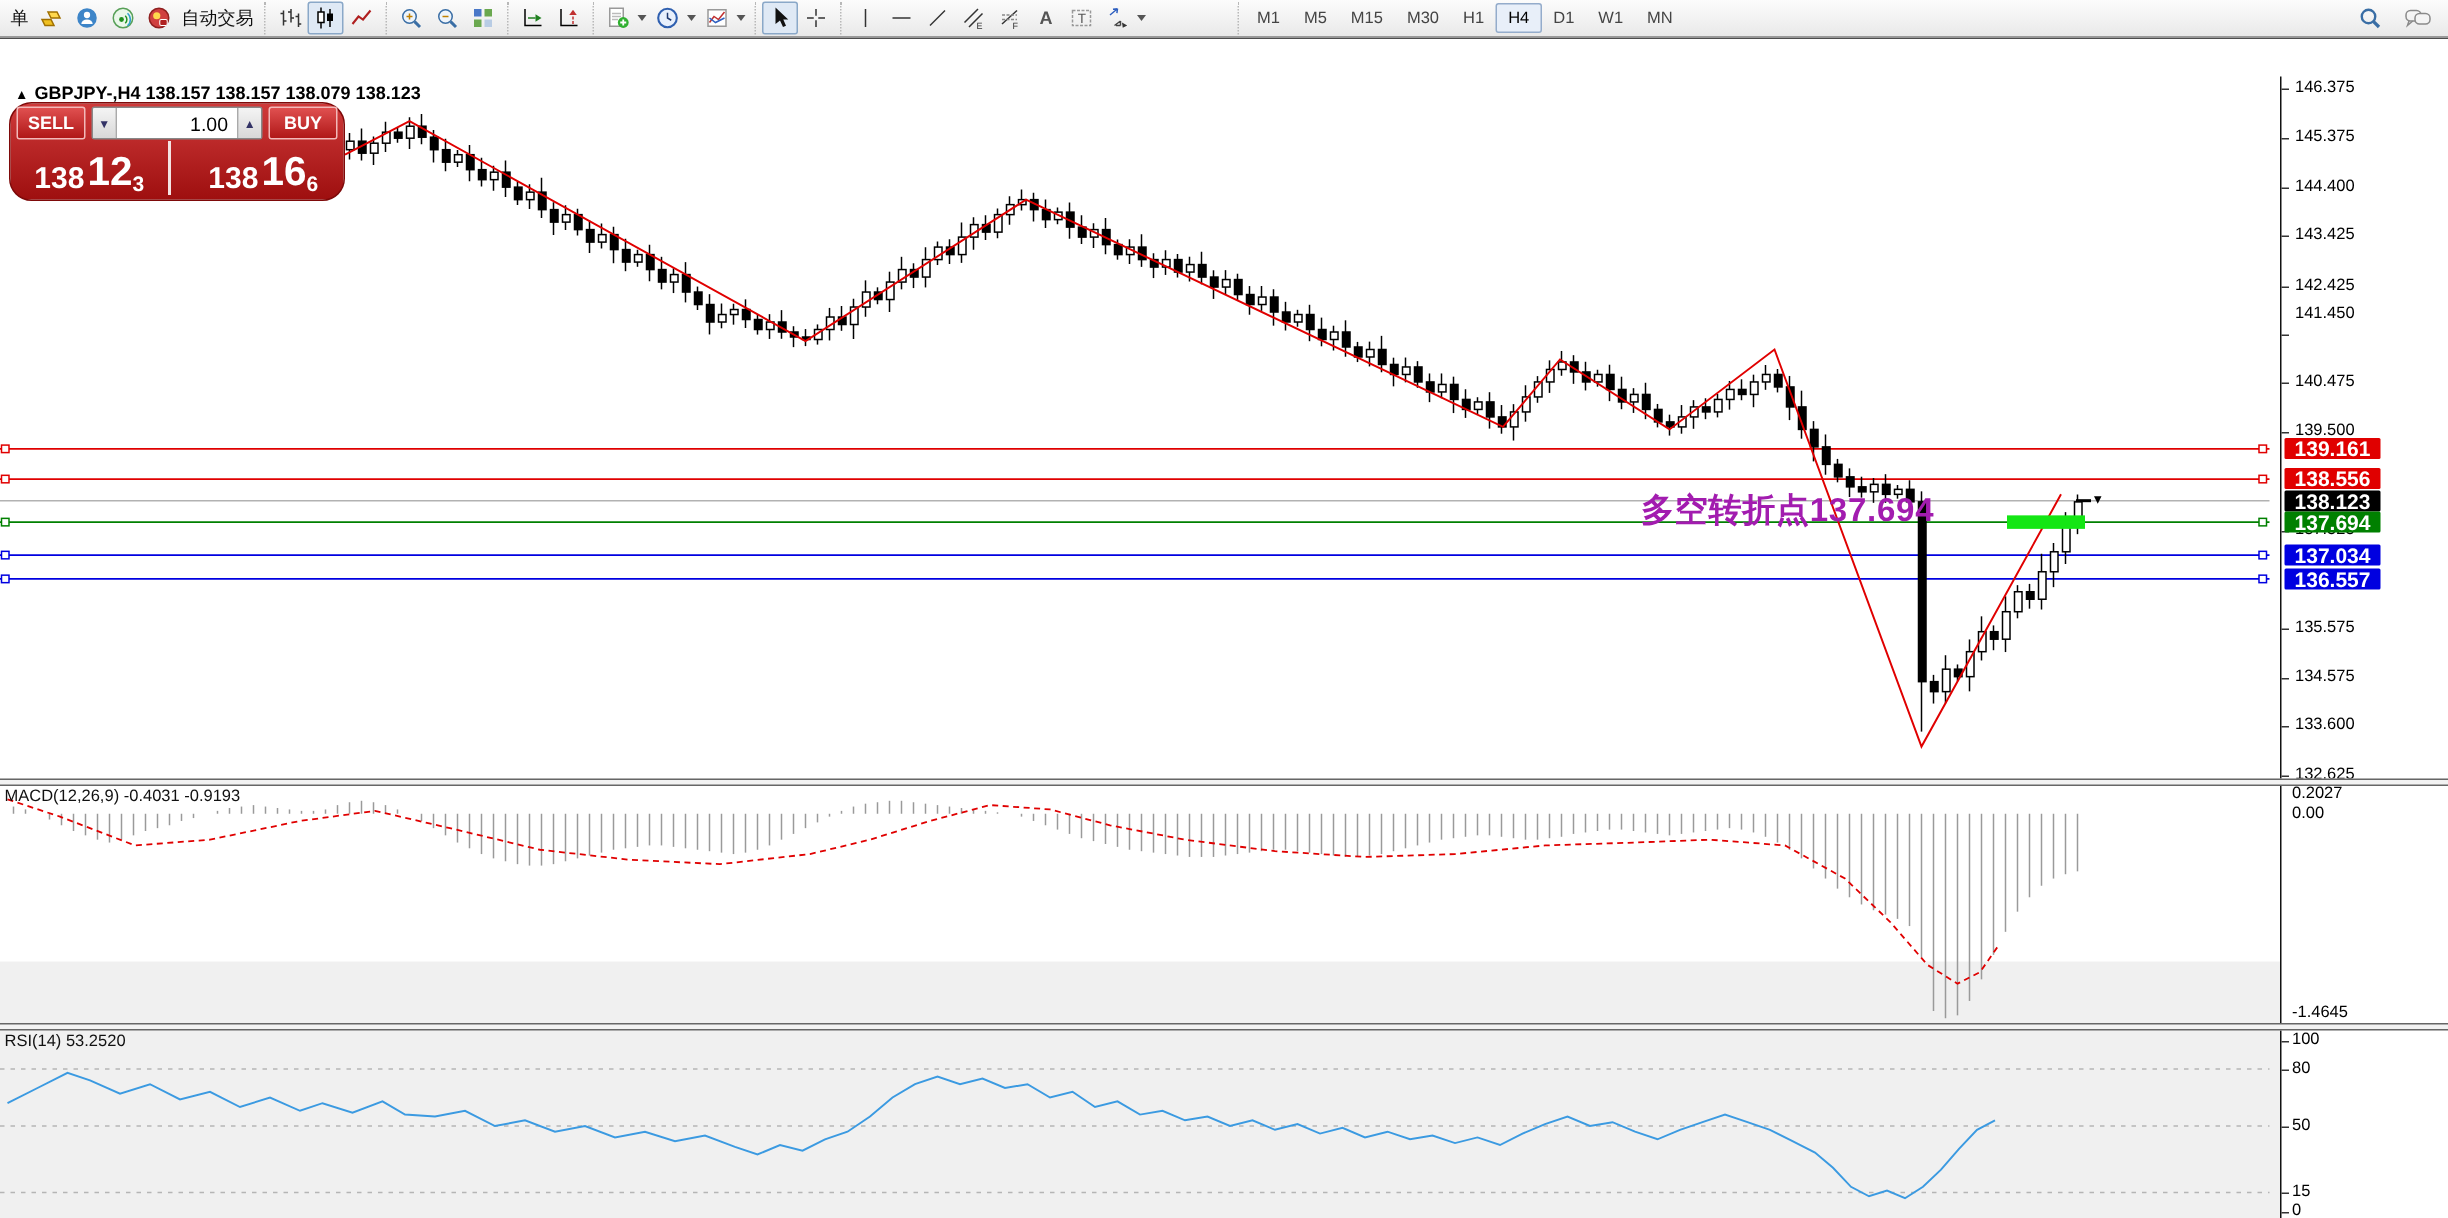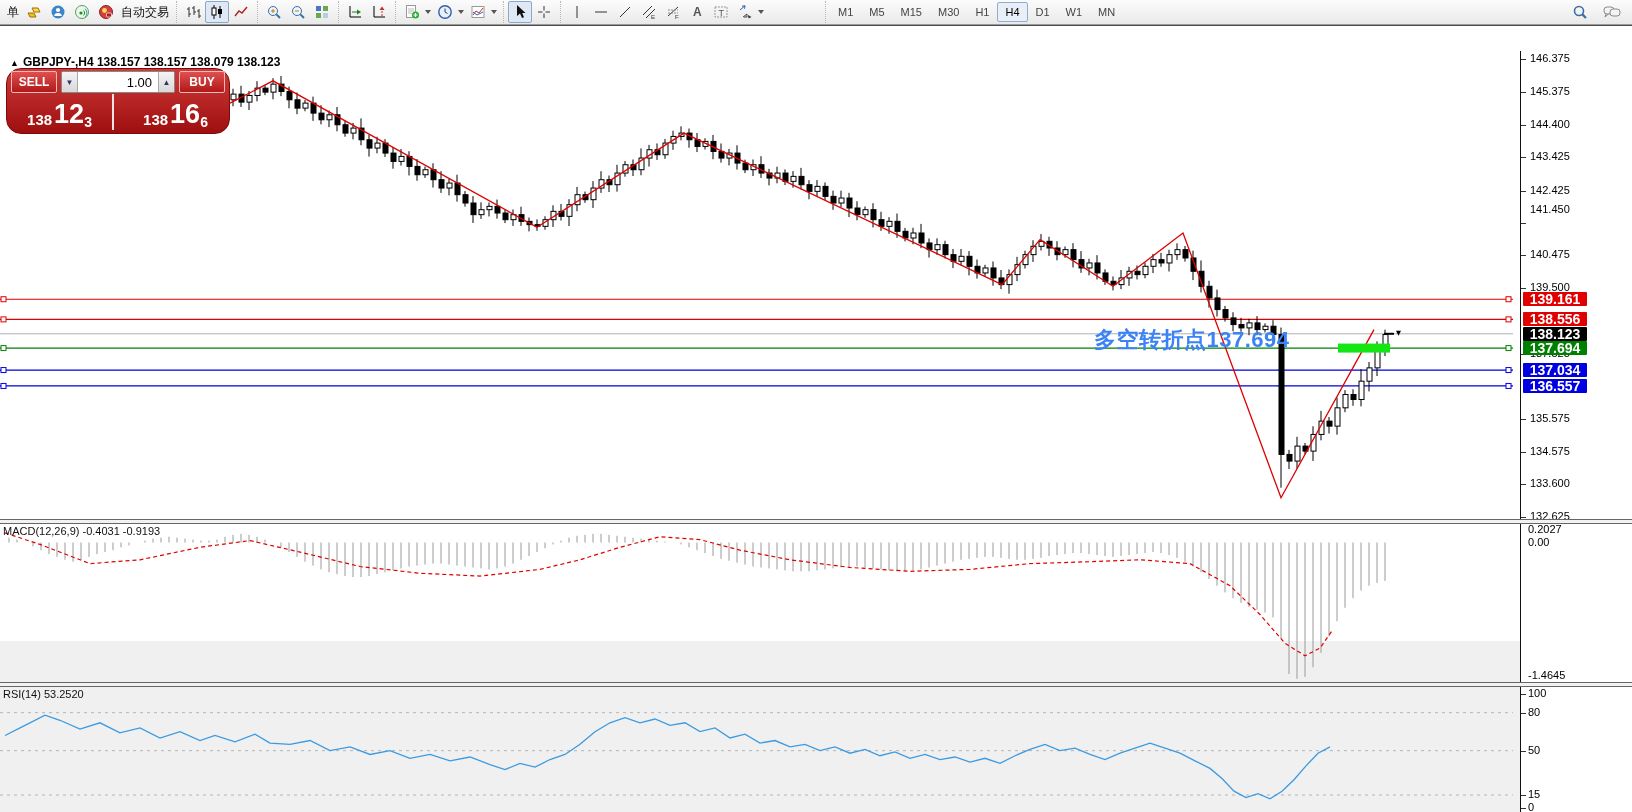--- a/index.html
+++ b/index.html
@@ -30,26 +30,26 @@
     background:linear-gradient(#e05050,#b01818);color:#fff;font-size:12px;font-weight:bold;
     display:flex;align-items:center;justify-content:center;}
   .vol-wrap{flex:1;height:20px;display:flex;align-items:center;background:#fff;border:1px solid #888;border-radius:2px;overflow:hidden;}
   .spin{width:15px;height:100%;background:linear-gradient(#f4f4f4,#d8d8d8);border-right:1px solid #aaa;
     display:flex;align-items:center;justify-content:center;font-size:8px;color:#336;}
   .spin.up{border-right:none;border-left:1px solid #aaa;}
   .vol-val{flex:1;text-align:right;font-size:13px;color:#000;padding-right:6px;}
   .tp-price{position:absolute;top:25px;height:36px;width:107px;color:#fff;display:flex;align-items:flex-end;justify-content:center;padding-bottom:2px;box-sizing:border-box;}
   .tp-price.sell{left:0;border-right:2px solid #f4e3e3;}
   .tp-price.buy{right:0;}
-  .tp-pre{font-size:15px;font-weight:bold;margin-right:2px;line-height:17px;}
+  .tp-pre{font-size:20px;font-weight:bold;margin-right:2px;line-height:17px;}
   .tp-big{font-size:27px;font-weight:bold;line-height:27px;}
   .tp-sup{font-size:14px;font-weight:bold;vertical-align:top;line-height:12px;}
   
   svg.pane{position:absolute;left:0;}
-  #annotation{position:absolute;left:1094px;top:299px;font-size:22px;font-weight:800;color:#3b82f6;z-index:20;letter-spacing:0.5px;}
+  #annotation{position:absolute;left:1094px;top:299px;font-size:22px;font-weight:800;color:#a21caf;z-index:20;letter-spacing:0.5px;}
   .ind-label{position:absolute;left:3px;font-size:11px;color:#111;z-index:5;}
   .splitter{position:absolute;left:0;width:1632px;height:5px;background:#f2f2f2;
     border-top:1px solid #666;border-bottom:1px solid #666;box-sizing:border-box;z-index:15;}
   #price-axis{position:absolute;left:1520px;top:25px;width:112px;height:763px;background:#fff;
     border-left:1px solid #111;box-sizing:border-box;z-index:10;}
   .tick-dash{position:absolute;left:0;width:5px;height:1px;background:#333;}
   .tick-lbl{position:absolute;left:9px;font-size:11px;color:#000;white-space:nowrap;}
   .price-box{position:absolute;left:2px;width:64px;height:14px;color:#fff;font-size:14px;font-weight:bold;
     text-align:center;line-height:14px;border-radius:1px;}
 </style>

